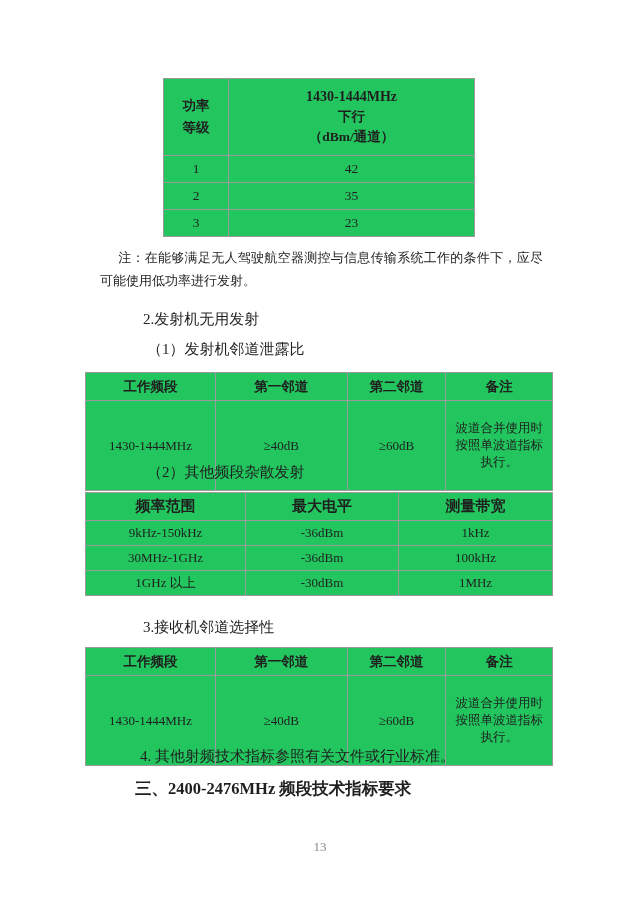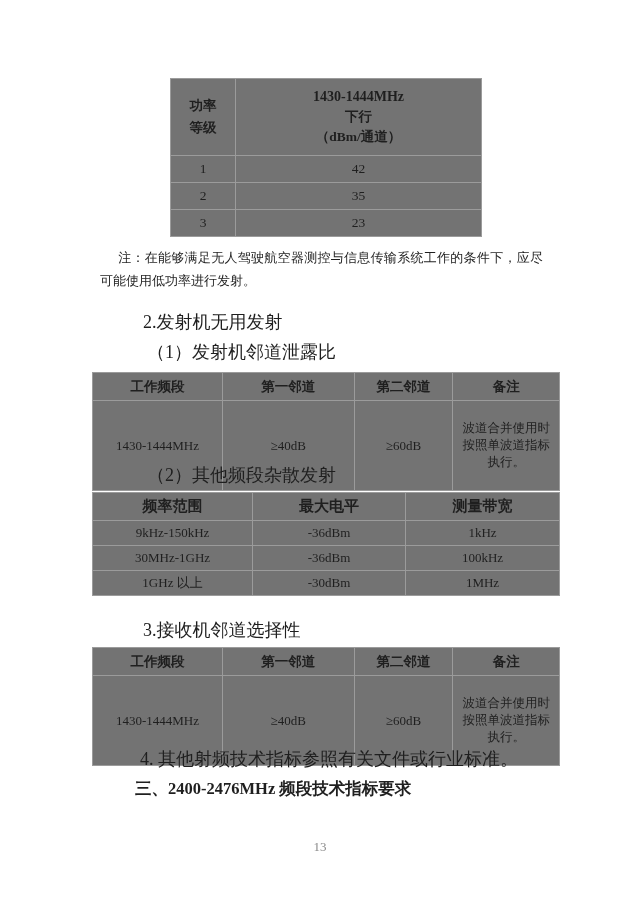--- a/index.html
+++ b/index.html
@@ -9,22 +9,21 @@
     font-family: "Liberation Serif", "DejaVu Serif", serif;
     color: #1f1f1f;
     position: relative;
     overflow: hidden;
   }
   .abs { position: absolute; }
 
   table {
     border-collapse: collapse;
     table-layout: fixed;
-    background: #737373;
-    margin-left: 7px;
+    background: #22c55e;
   }
   th, td {
     border: 1px solid #9b9b9b;
     text-align: center;
     vertical-align: middle;
     padding: 0 4px;
     overflow: hidden;
   }
   th { font-weight: bold; }
 
@@ -37,21 +36,21 @@
   #power-table .band-sub { font-size: 13.5px; font-weight: bold; line-height: 20px; }
   .level-head div { line-height: 22px; }
 
   
   #note {
     left: 100px; top: 246px; width: 443px;
     font-size: 13px; line-height: 23px;
     text-indent: 1.4em; text-align: justify;
   }
 
-  .heading { font-size: 18px; white-space: nowrap; text-align: center; }
+  .heading { font-size: 15px; white-space: nowrap; text-align: center; }
   #heading-2   { left: 143px; top: 310px; }
   #heading-2-1 { left: 147px; top: 340px; }
   #heading-2-2 { left: 147px; top: 463px; }
   #heading-3   { left: 143px; top: 618px; }
   #heading-4   { left: 140px; top: 747px; }
   #heading-sec3 { left: 135px; top: 778px; font-size: 16.5px; font-weight: bold; white-space: nowrap; text-align: right; }
 
   
   .acl-table { left: 85px; width: 468px; }
   #acl-table { top: 372px; }

